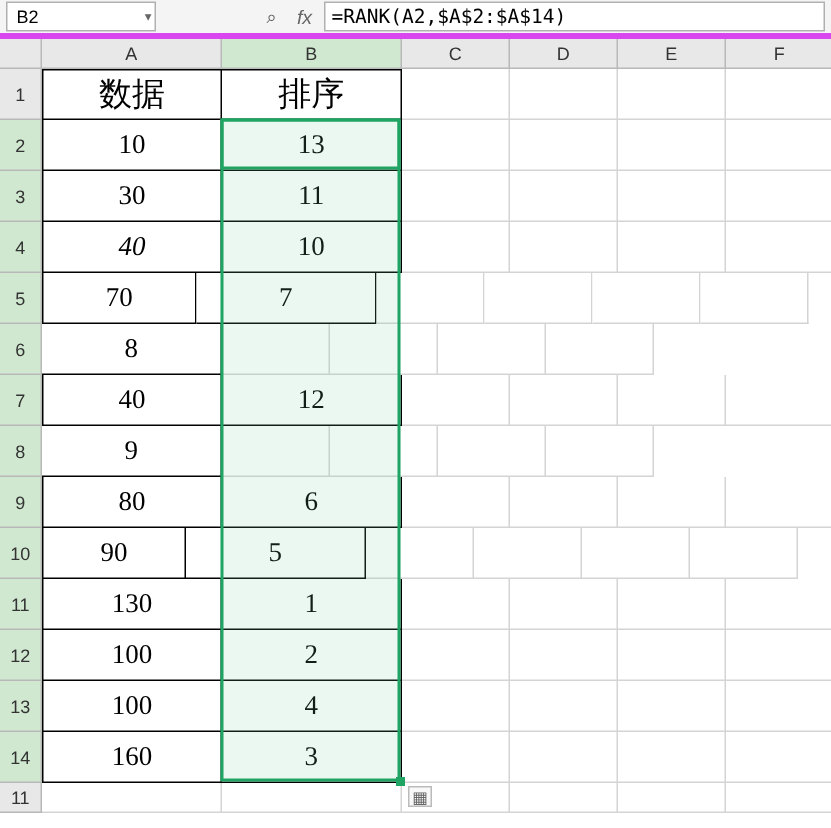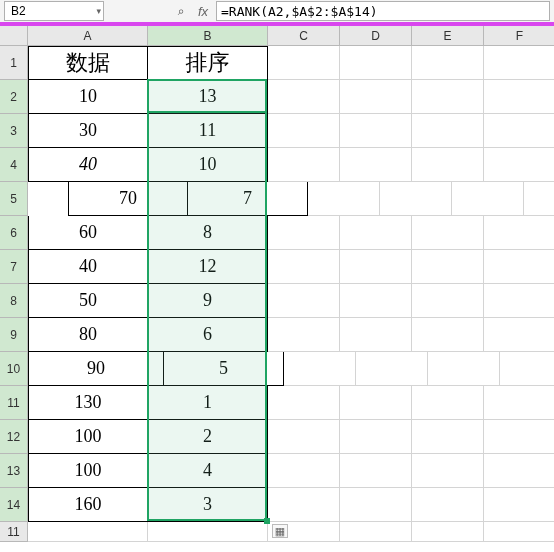--- a/index.html
+++ b/index.html
@@ -238,61 +238,59 @@
       </div>
       <div class="row">
         <div class="cell bordered first-col" style="width: 120px; height: 34px; font-style: italic;">40</div>
         <div class="cell bordered" style="width: 120px; height: 34px;">10</div>
         <div class="cell" style="width: 72px; height: 34px;"></div>
         <div class="cell" style="width: 72px; height: 34px;"></div>
         <div class="cell" style="width: 72px; height: 34px;"></div>
         <div class="cell" style="width: 72px; height: 34px;"></div>
       </div>
       <div class="row">
-        <div class="cell bordered first-col" style="width: 120px; height: 34px; margin-left: 40px;">70</div>
+        <div class="cell bordered first-col" style="width: 103px; height: 34px;">70</div>
         <div class="cell bordered" style="width: 120px; height: 34px;">7</div>
         <div class="cell" style="width: 72px; height: 34px;"></div>
         <div class="cell" style="width: 72px; height: 34px;"></div>
         <div class="cell" style="width: 72px; height: 34px;"></div>
         <div class="cell" style="width: 72px; height: 34px;"></div>
       </div>
       <div class="row">
-        <div class="cell bordered first-col" style="width: 120px; height: 34px;">60</div>
         <div class="cell bordered" style="width: 120px; height: 34px;">8</div>
         <div class="cell" style="width: 72px; height: 34px;"></div>
         <div class="cell" style="width: 72px; height: 34px;"></div>
         <div class="cell" style="width: 72px; height: 34px;"></div>
         <div class="cell" style="width: 72px; height: 34px;"></div>
       </div>
       <div class="row">
         <div class="cell bordered first-col" style="width: 120px; height: 34px;">40</div>
         <div class="cell bordered" style="width: 120px; height: 34px;">12</div>
         <div class="cell" style="width: 72px; height: 34px;"></div>
         <div class="cell" style="width: 72px; height: 34px;"></div>
         <div class="cell" style="width: 72px; height: 34px;"></div>
         <div class="cell" style="width: 72px; height: 34px;"></div>
       </div>
       <div class="row">
-        <div class="cell bordered first-col" style="width: 120px; height: 34px;">50</div>
         <div class="cell bordered" style="width: 120px; height: 34px;">9</div>
         <div class="cell" style="width: 72px; height: 34px;"></div>
         <div class="cell" style="width: 72px; height: 34px;"></div>
         <div class="cell" style="width: 72px; height: 34px;"></div>
         <div class="cell" style="width: 72px; height: 34px;"></div>
       </div>
       <div class="row">
         <div class="cell bordered first-col" style="width: 120px; height: 34px;">80</div>
         <div class="cell bordered" style="width: 120px; height: 34px;">6</div>
         <div class="cell" style="width: 72px; height: 34px;"></div>
         <div class="cell" style="width: 72px; height: 34px;"></div>
         <div class="cell" style="width: 72px; height: 34px;"></div>
         <div class="cell" style="width: 72px; height: 34px;"></div>
       </div>
       <div class="row">
-        <div class="cell bordered first-col" style="width: 136px; height: 34px;">90</div>
+        <div class="cell bordered first-col" style="width: 96px; height: 34px;">90</div>
         <div class="cell bordered" style="width: 120px; height: 34px;">5</div>
         <div class="cell" style="width: 72px; height: 34px;"></div>
         <div class="cell" style="width: 72px; height: 34px;"></div>
         <div class="cell" style="width: 72px; height: 34px;"></div>
         <div class="cell" style="width: 72px; height: 34px;"></div>
       </div>
       <div class="row">
         <div class="cell bordered first-col" style="width: 120px; height: 34px;">130</div>
         <div class="cell bordered" style="width: 120px; height: 34px;">1</div>
         <div class="cell" style="width: 72px; height: 34px;"></div>

